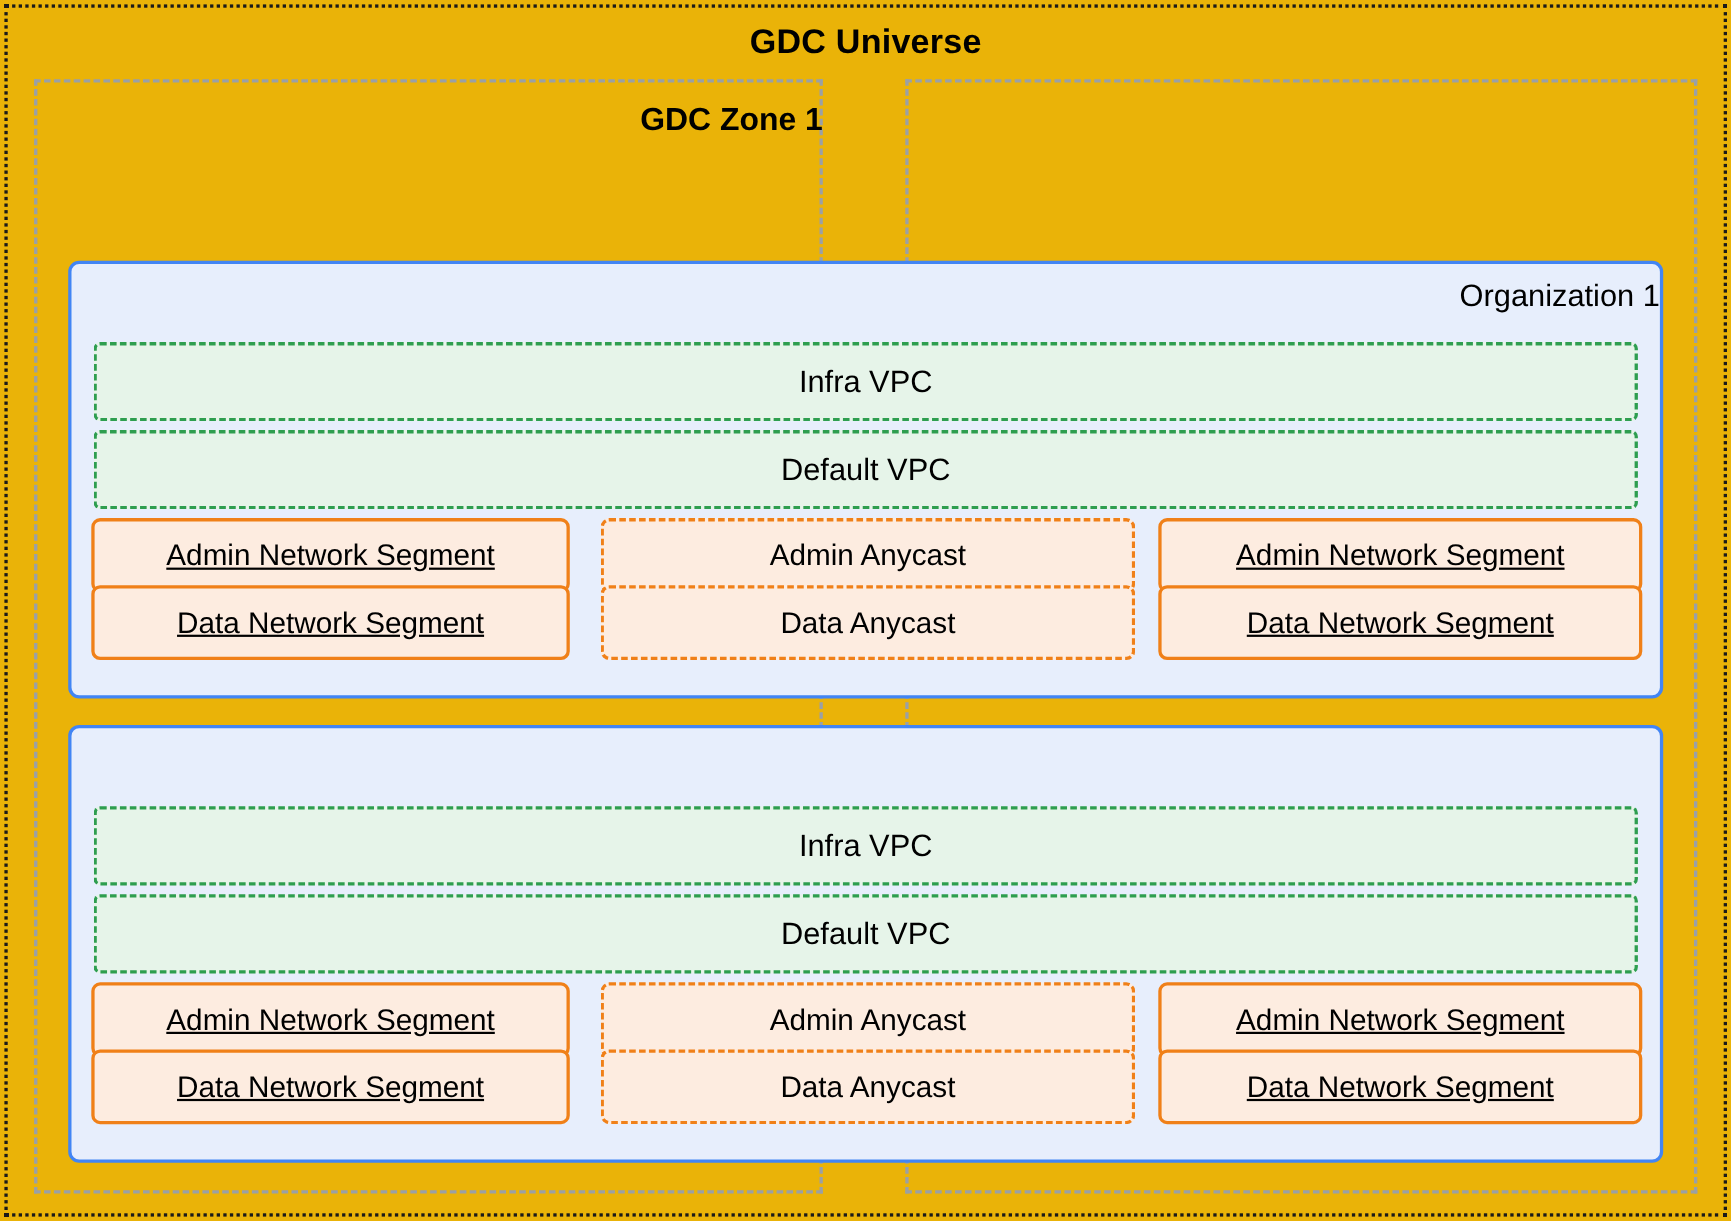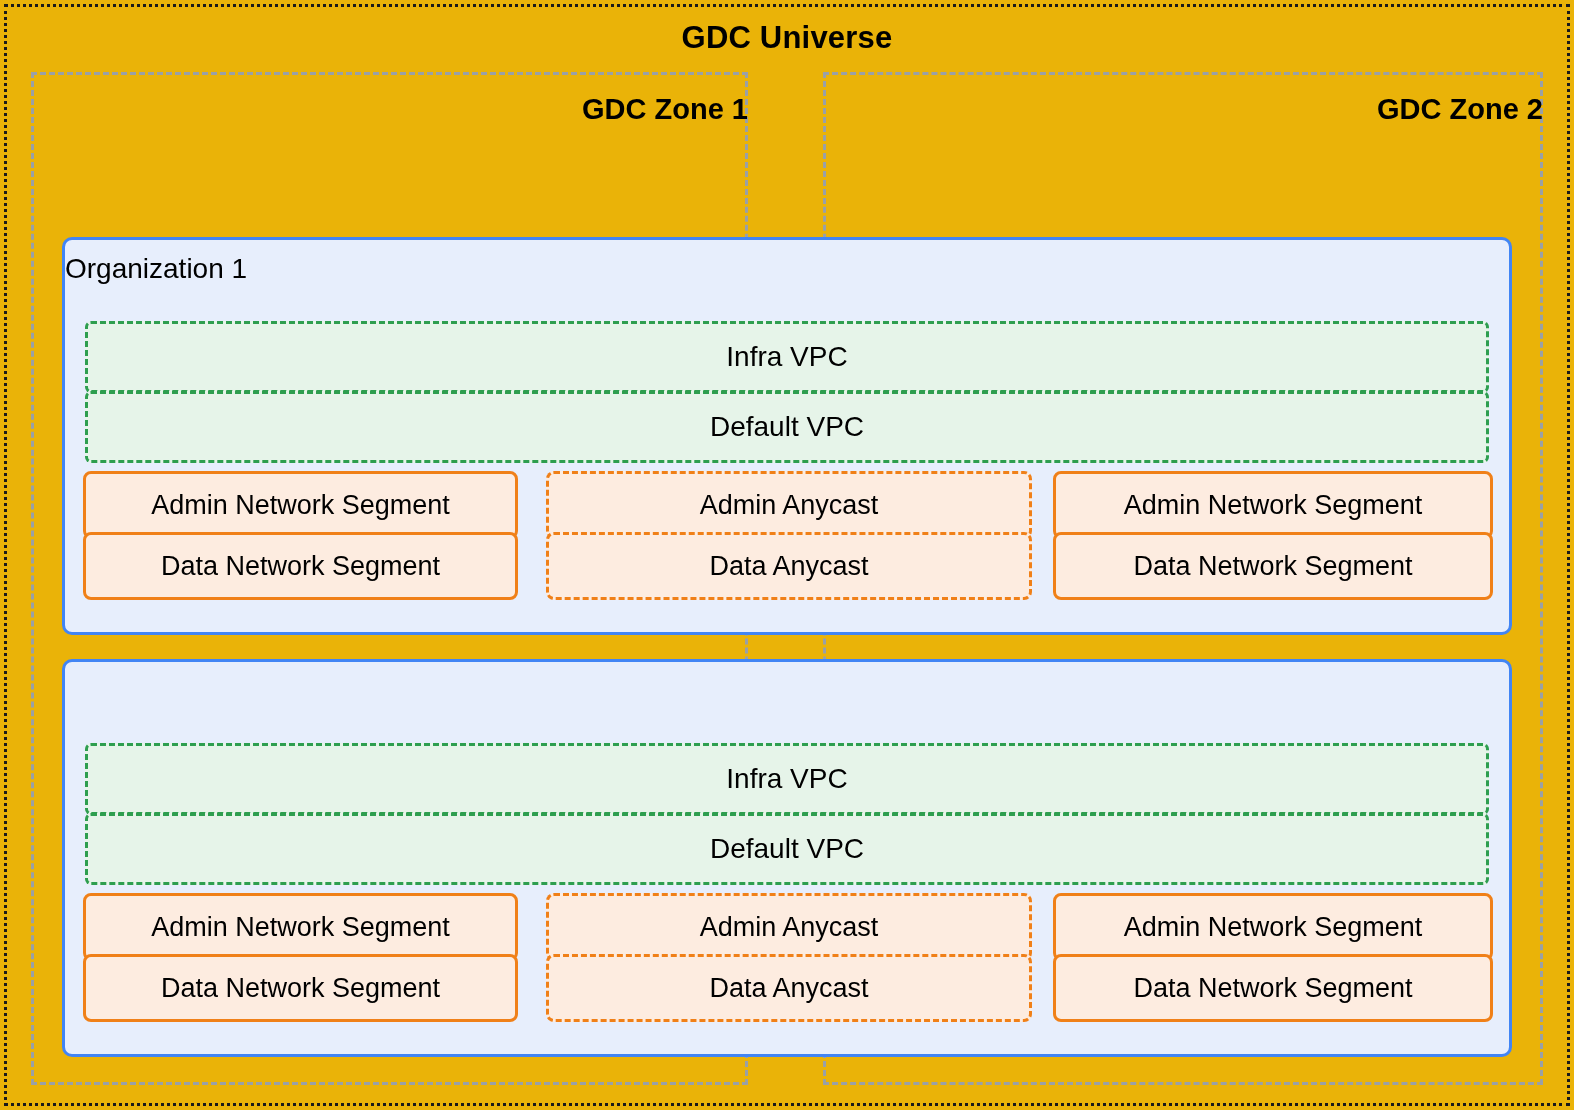--- a/index.html
+++ b/index.html
@@ -95,41 +95,41 @@
     background: #e7eefc;
   }
   .org.org-1 { top: 237px; height: 398px; }
   .org.org-2 { top: 659px; height: 398px; }
 
   .org-title {
     position: absolute;
     left: 0;
     top: 15px;
     width: 100%;
-    text-align: left;
+    text-align: right;
     font-size: 28px;
     line-height: 1;
   }
 
   
   .vpc {
     position: absolute;
     left: 20px;
     width: 1404px;
     height: 72px;
     box-sizing: border-box;
     border: 3px dashed #2e9e4f;
     border-radius: 6px;
     background: #e6f4e9;
     display: flex;
     align-items: center;
     justify-content: center;
     font-size: 28px;
   }
-  .vpc.infra   { top: 71px; margin-top: 10px;  }
+  .vpc.infra   { top: 71px;  }
   .vpc.default { top: 151px; }
 
   
   .seg-row {
     position: absolute;
     left: 0;
     width: 100%;
     height: 68px;
   }
   .seg-row.admin { top: 231px; }
@@ -141,41 +141,40 @@
     height: 68px;
     box-sizing: border-box;
     border-radius: 8px;
     background: #fdece0;
     display: flex;
     align-items: center;
     justify-content: center;
     font-size: 27px;
     white-space: nowrap;
   }
-  .seg-box.solid  { border: 3px solid  #f08018; }
+  .seg-box.solid  { border: 3px solid  #f08018; text-decoration: underline; }
   .seg-box.dashed { border: 3px dashed #f08018; }
 
   .seg-box.left   { left: 18px;  width: 435px; }
   .seg-box.middle { left: 481px; width: 486px; }
   .seg-box.right  { left: 988px; width: 440px; }
 </style>
 </head>
 <body>
 
 <div id="canvas">
 
   <div class="universe-frame"></div>
 
   <div class="universe-title">GDC Universe</div>
 
   <div class="zone-frame zone-1"></div>
   <div class="zone-frame zone-2"></div>
 
   <div class="zone-title zone-1">GDC Zone 1</div>
-  <div class="zone-title zone-2">GDC Zone 2</div>
 
 
   <div class="org org-1">
     <div class="org-title">Organization 1</div>
 
     <div class="vpc infra">
       <span>Infra VPC</span>
     </div>
     <div class="vpc default">
       <span>Default VPC</span>

